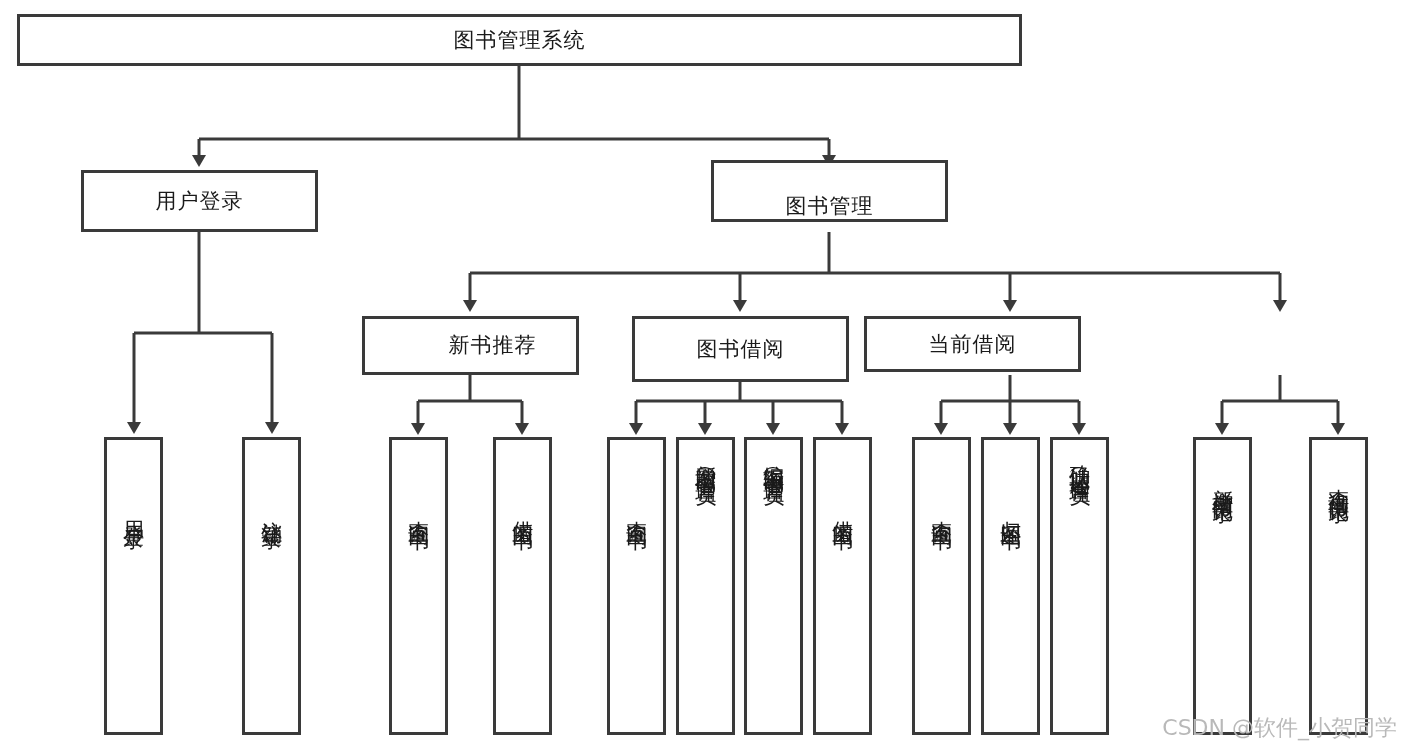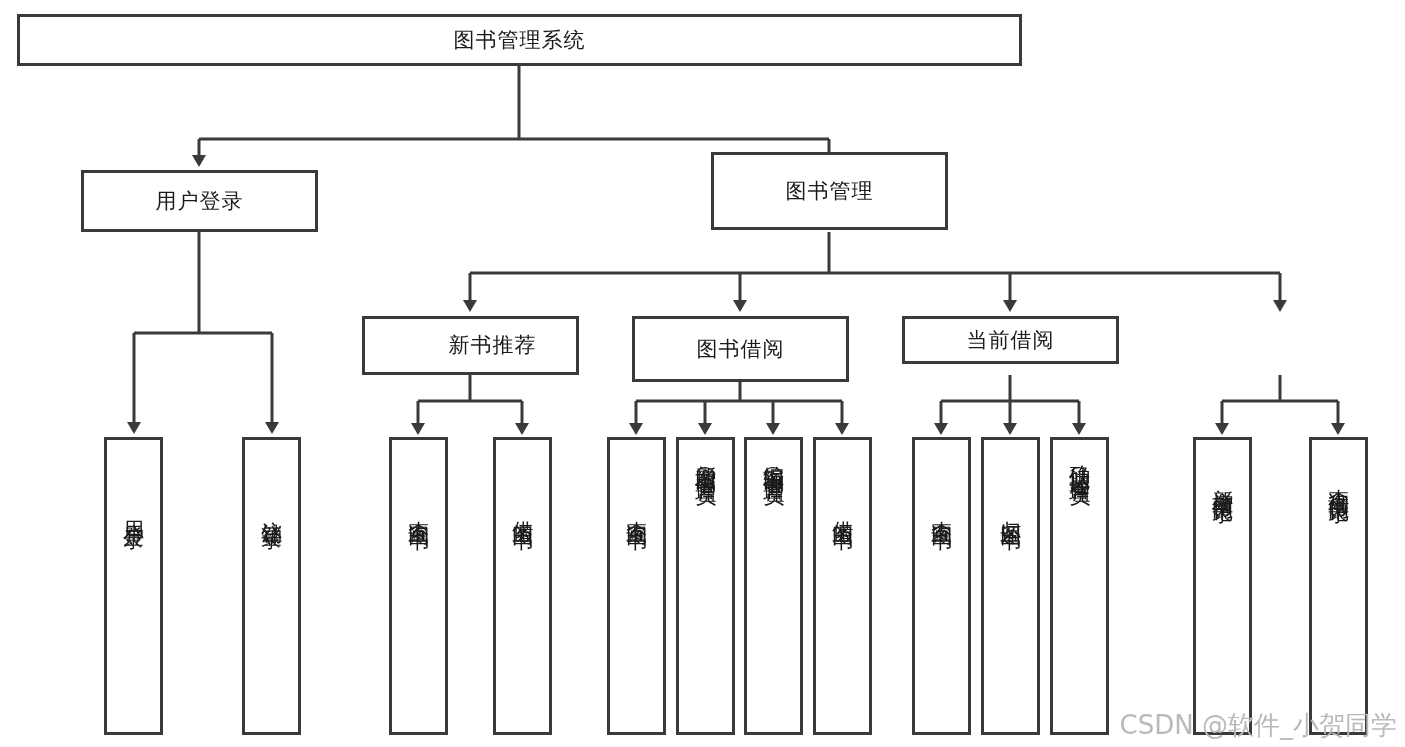--- a/index.html
+++ b/index.html
@@ -58,21 +58,21 @@
     stroke-width: 3;
     fill: none;
   }
   .arrow-head {
     fill: #3a3a3a;
   }
   #watermark {
     position: absolute;
     right: 8px;
     bottom: 4px;
-    font-size: 26px;
+    font-size: 22px;
     color: #b9b9b9;
     white-space: nowrap;
     user-select: none;
   }
 </style>
 </head>
 <body>
 
 <div id="canvas">
 
@@ -125,33 +125,33 @@
   </svg>
 
   <div class="node" style="left:17px; top:14px; width:1005px; height:52px;">
     <span class="node-label">图书管理系统</span>
   </div>
 
   <div class="node" style="left:81px; top:170px; width:237px; height:62px;">
     <span class="node-label">用户登录</span>
   </div>
 
-  <div class="node" style="left:711px; top:152px; width:237px; height:78px;">
+  <div class="node" style="left:711px; top:160px; width:237px; height:62px;align-items:flex-end;">
     <span class="node-label">图书管理</span>
   </div>
 
   <div class="node" style="left:362px; top:316px; width:217px; height:59px;padding-left:44px;">
     <span class="node-label">新书推荐</span>
   </div>
 
   <div class="node" style="left:632px; top:316px; width:217px; height:66px;">
     <span class="node-label">图书借阅</span>
   </div>
 
-  <div class="node" style="left:902px; top:316px; width:217px; height:48px;">
+  <div class="node" style="left:864px; top:316px; width:217px; height:56px;">
     <span class="node-label">当前借阅</span>
   </div>
 
 
   <div class="node vertical" style="left:104px; top:437px; width:59px; height:298px; padding-top:64px;">
     <span class="node-label">用户登录</span>
   </div>
 
   <div class="node vertical" style="left:242px; top:437px; width:59px; height:298px; padding-top:64px;">
     <span class="node-label">注销登录</span>

